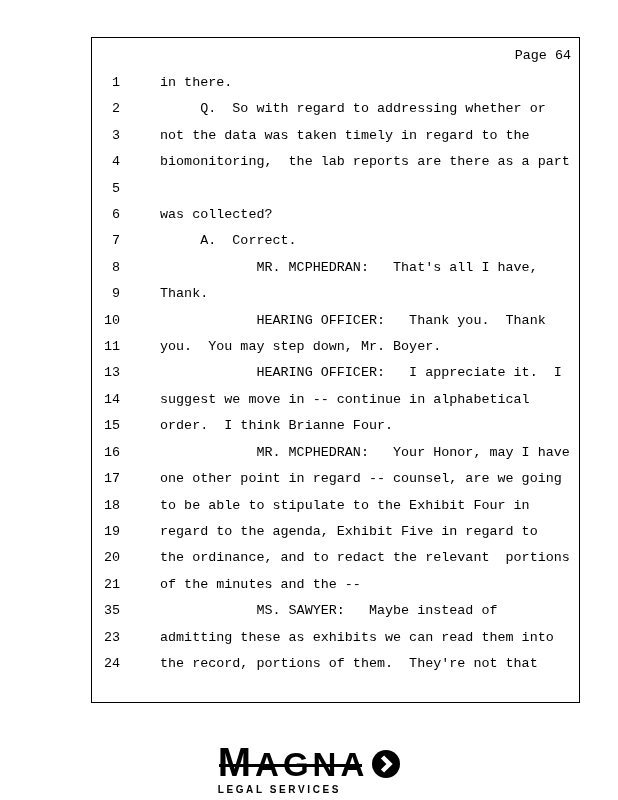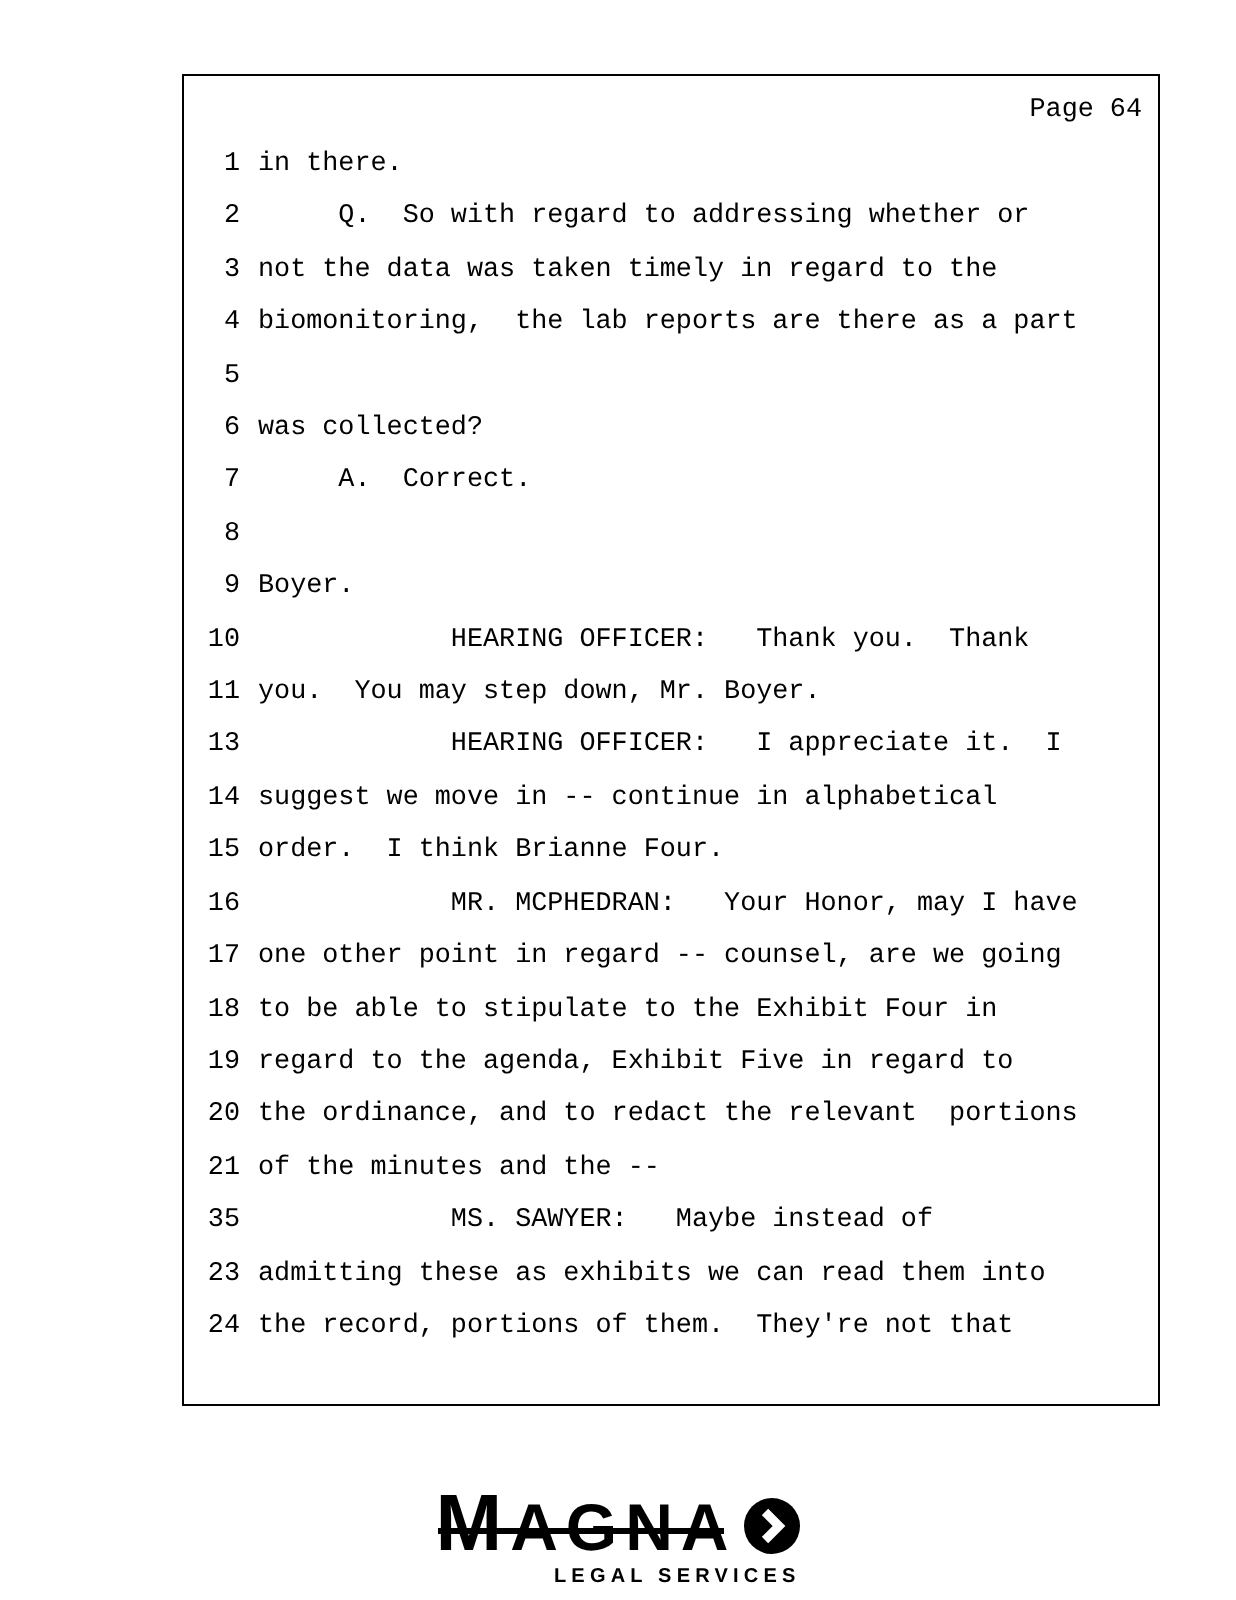--- a/index.html
+++ b/index.html
@@ -43,21 +43,21 @@
     line-height: 26.4px;
   }
   .ln {
     flex: none;
     display: inline-block;
     width: 28px;
     text-align: right;
   }
   .lt {
     flex: none;
-    margin-left: 9px;
+    margin-left: 40px;
     white-space: pre;
   }
 
   
   .logo {
     position: absolute;
     top: 744px;
     left: 0;
     width: 618px;
     display: flex;
@@ -100,21 +100,20 @@
     display: flex;
     align-items: center;
     justify-content: center;
     margin-left: 4px;
   }
   .logo-tagline {
     font-family: "Liberation Sans", sans-serif;
     font-weight: bold;
     font-size: 10px;
     letter-spacing: 2.6px;
-    text-align: right;
     margin-top: 1px;
     white-space: nowrap;
   }
 </style>
 </head>
 <body>
 
 <div class="sheet">
 
   <div class="box">
@@ -142,24 +141,25 @@
         <div class="t-line">
     <span class="ln">6</span>
     <span class="lt">was collected?</span>
   </div>
         <div class="t-line">
     <span class="ln">7</span>
     <span class="lt">     A.  Correct.</span>
   </div>
         <div class="t-line">
     <span class="ln">8</span>
+    <span class="lt">            MR. MCPHEDRAN:   That's all I have,</span>
   </div>
         <div class="t-line">
     <span class="ln">9</span>
-    <span class="lt">Boyer.</span>
+    <span class="lt">Thank.</span>
   </div>
         <div class="t-line">
     <span class="ln">10</span>
     <span class="lt">            HEARING OFFICER:   Thank you.  Thank</span>
   </div>
         <div class="t-line">
     <span class="ln">11</span>
     <span class="lt">you.  You may step down, Mr. Boyer.</span>
   </div>
         <div class="t-line">

